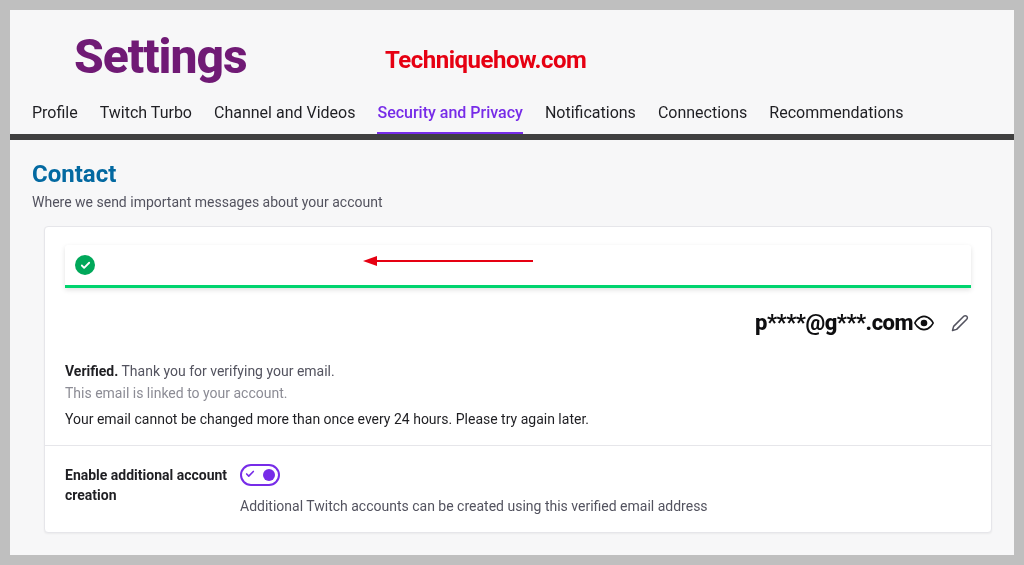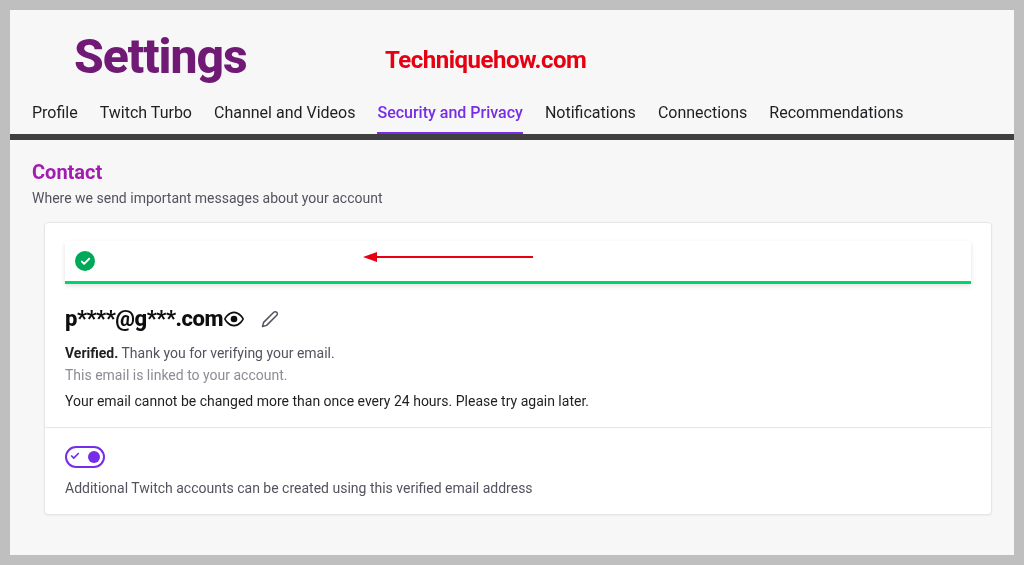--- a/index.html
+++ b/index.html
@@ -3,32 +3,32 @@
   <meta charset="utf-8">
   <style>
     * { margin: 0; padding: 0; box-sizing: border-box; font-family: -apple-system, BlinkMacSystemFont, "Segoe UI", Roboto, Helvetica, Arial, sans-serif; }
     body { background: #bfbfbf; width: 1024px; height: 565px; padding: 10px; }
     .page { background: #f7f7f8; height: 545px; overflow: hidden; position: relative; }
     .watermark { position: absolute; top: 36px; left: 375px; color: #e60012; font-size: 24px; font-weight: 700; letter-spacing: -0.5px; z-index: 5; }
     .page-title { font-size: 48px; font-weight: 800; letter-spacing: -1px; padding: 18px 0 10px 22px; color: #701a75; margin-left: 42px; }
     .tabs { display: flex; gap: 22px; padding: 0 22px; border-bottom: 6px solid #404040; }
     .tab { font-size: 16px; color: #1f1f23; padding: 8px 0 10px 0; cursor: pointer; white-space: nowrap; }
     .tab.active { color: #772ce8; border-bottom: 2px solid #772ce8; font-weight: 500; }
-    .section-title { font-size: 20px; font-weight: 700; color: #a21caf; padding: 20px 22px 6px 22px; }
+    .section-title { font-size: 24px; font-weight: 700; color: #0369a1; padding: 20px 22px 6px 22px; }
     .section-desc { font-size: 14px; color: #53535f; padding: 0 10px 16px 22px; }
     .card { background: #fff; margin: 0 22px 0 34px; border: 1px solid #e6e6ea; border-radius: 4px; box-shadow: 0 1px 2px rgba(0,0,0,0.05); }
     .row { display: flex; padding: 18px 20px; border-bottom: 1px solid #e6e6ea; }
     .row:last-child { border-bottom: none; }
     .row-label { width: 175px; flex-shrink: 0; font-size: 14px; font-weight: 700; color: #1f1f23; padding-top: 2px; }
     .row-body { flex: 1; position: relative; }
     .alert { display: flex; align-items: center; gap: 10px; background: #fff; border-bottom: 3px solid #00d46e; padding: 10px 14px 10px 10px; margin-bottom: 22px; border-radius: 3px 3px 0 0; box-shadow: 0 2px 5px rgba(0,0,0,0.12); position: relative; }
     .alert-icon { width: 20px; height: 20px; background: #00a85a; border-radius: 50%; display: flex; align-items: center; justify-content: center; color: #fff; font-size: 12px; font-weight: 700; }
     .alert-text { font-size: 15px; font-weight: 700; color: #0e0e10; }
     .arrow { position: absolute; left: 298px; top: 9px; width: 170px; height: 14px; pointer-events: none; }
-    .email-value-row { display: flex; align-items: center; justify-content: flex-start; margin-bottom: 14px; }
+    .email-value-row { display: flex; align-items: center; justify-content: flex-end; margin-bottom: 28px; }
     .email-value { font-size: 22px; font-weight: 800; color: #0e0e10; letter-spacing: -0.5px; }
     .email-actions { display: flex; gap: 14px; align-items: center; }
     .icon-btn { width: 22px; height: 22px; display: flex; align-items: center; justify-content: center; cursor: pointer; }
     .meta-line { font-size: 14px; margin-bottom: 6px; }
     .meta-strong { font-weight: 700; color: #1f1f23; }
     .meta-normal { color: #53535f; }
     .meta-muted { color: #8c8c95; font-size: 14px; margin-bottom: 10px; }
     .meta-body { font-size: 14px; color: #1f1f23; }
     .row2 .row-label { line-height: 1.4; }
     .toggle { width: 40px; height: 22px; border: 2px solid #772ce8; border-radius: 11px; background: #fff; display: flex; align-items: center; justify-content: space-between; padding: 0 3px; cursor: pointer; margin-bottom: 12px; }
@@ -93,20 +93,21 @@
 
         <p class="meta-line">
           <span class="meta-strong">Verified.</span><span class="meta-normal"> Thank you for verifying your email.</span>
         </p>
         <p class="meta-muted">This email is linked to your account.</p>
         <p class="meta-body">Your email cannot be changed more than once every 24 hours. Please try again later.</p>
       </div>
     </div>
 
     <div class="row row2">
+      <div class="row-label">Enable additional account creation</div>
       <div class="row-body">
         <div class="toggle">
           <span class="toggle-check">
             <svg width="10" height="10" viewBox="0 0 24 24" fill="none" stroke="#772ce8" stroke-width="4" stroke-linecap="round" stroke-linejoin="round">
                 <polyline points="20 6 9 17 4 12"></polyline>
               </svg>
           </span>
           <span class="toggle-knob"></span>
         </div>
         <p class="row2-desc">Additional Twitch accounts can be created using this verified email address</p>

